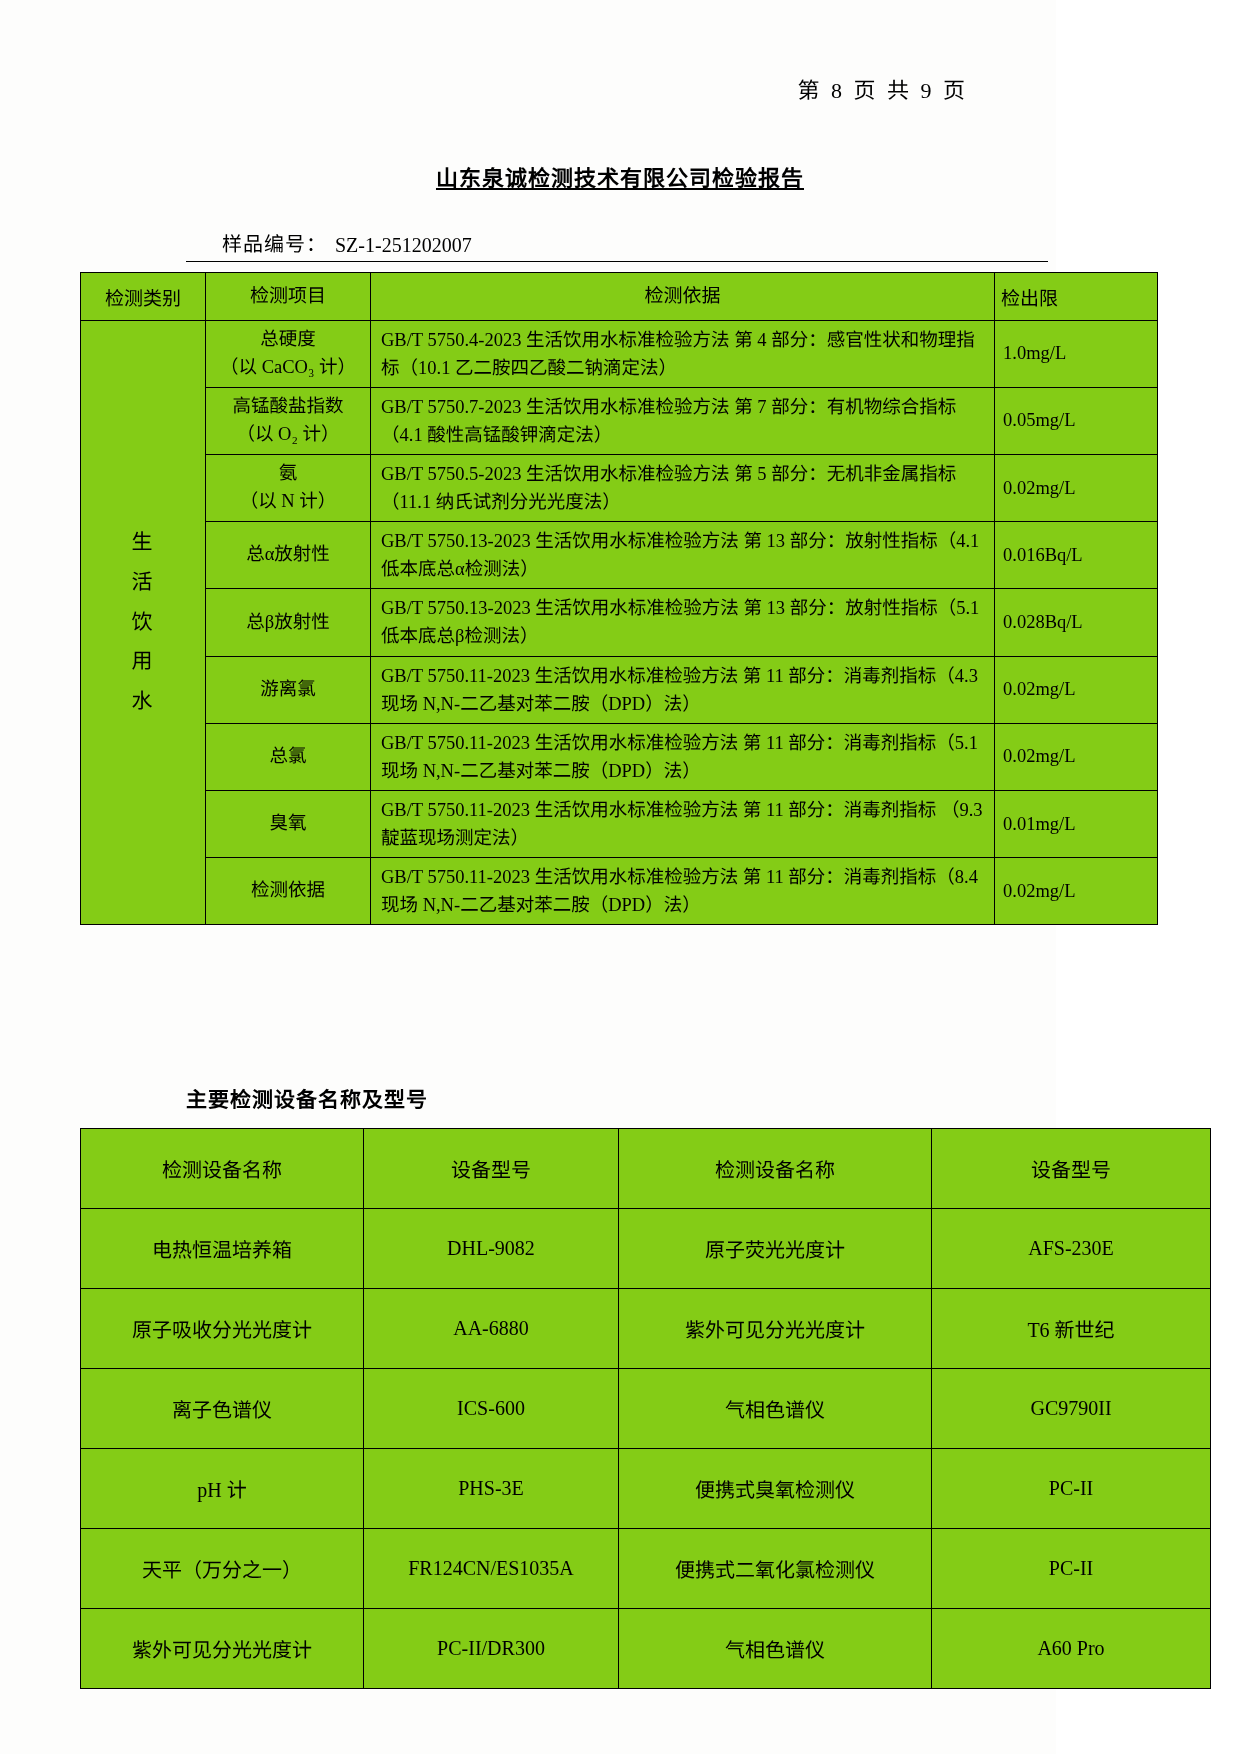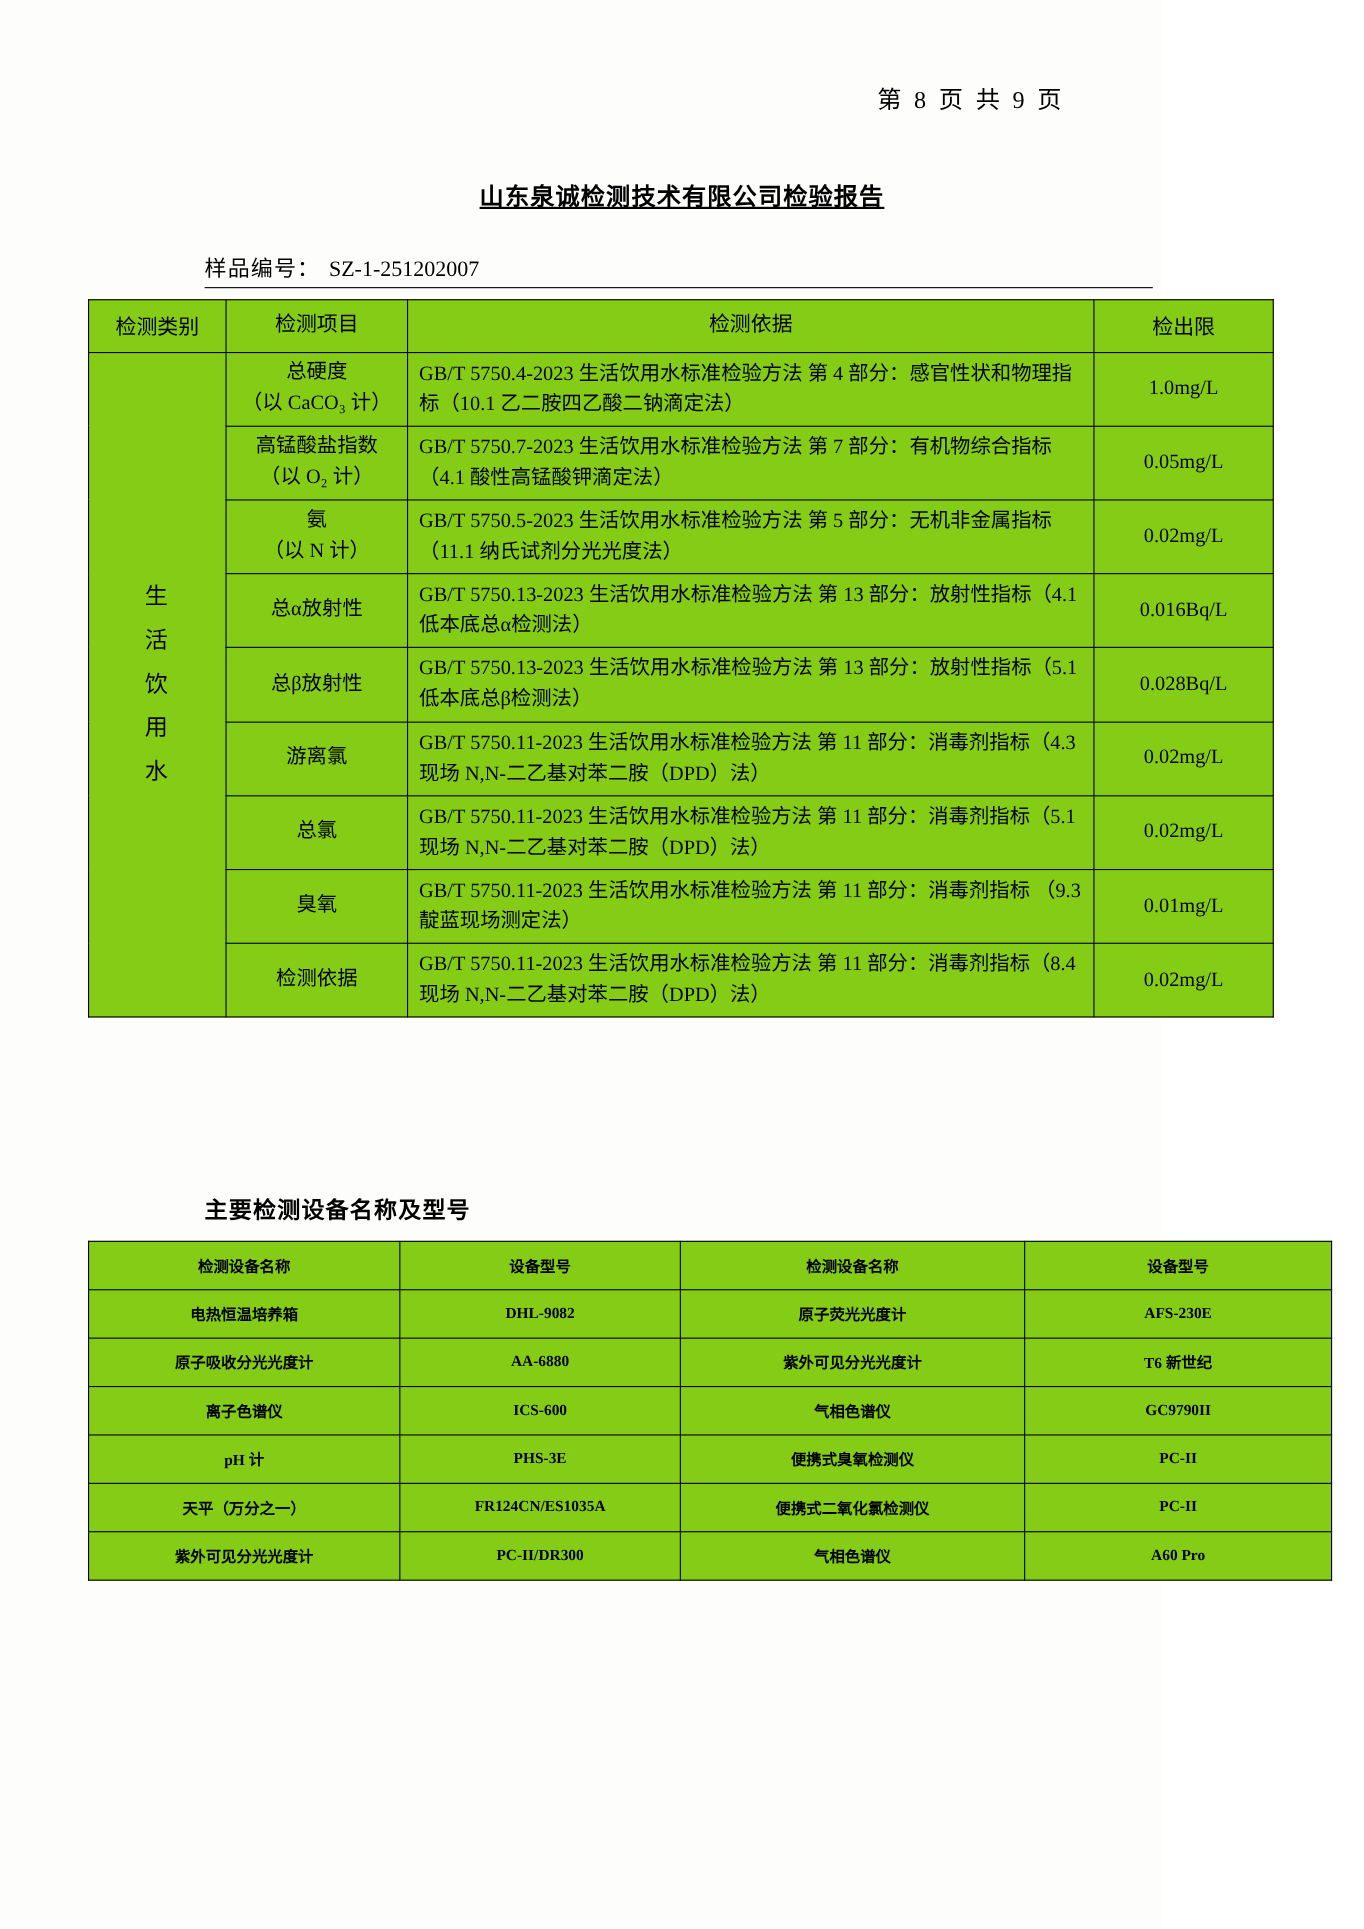--- a/index.html
+++ b/index.html
@@ -48,20 +48,21 @@
     left: 186px;
     width: 862px;
     font-size: 20px;
     border-bottom: 1.5px solid #000;
     padding-bottom: 4px;
     display: flex;
     align-items: flex-end;
   }
   .sample-label {
     letter-spacing: 1px;
+    margin-left: 36px;
   }
   .sample-value {
     margin-left: 8px;
     font-family: "Liberation Serif", "DejaVu Serif", serif;
   }
 
   table.doc-table {
     border-collapse: collapse;
     table-layout: fixed;
     font-size: 18.5px;
@@ -95,21 +96,21 @@
     text-align: center;
     line-height: 1.5;
   }
   #test-table .c-basis {
     text-align: left;
     line-height: 1.52;
     padding: 5px 10px;
   }
   #test-table .c-limit {
     width: 150px;
-    text-align: center;
+    text-align: left;
   }
   .vert-cat {
     text-align: center;
     letter-spacing: 2px;
     line-height: 1.9;
     font-size: 21px;
   }
   .vert-cat span {
     display: block;
   }
@@ -125,23 +126,22 @@
 
   
   #equip-table {
     position: absolute;
     top: 1128px;
     left: 80px;
     width: 1078px;
   }
   #equip-table td {
     text-align: center;
-    padding: 11px 6px;
-    font-size: 14px;
-    font-weight: bold;
+    padding: 25px 6px;
+    font-size: 20px;
   }
   #equip-table .e1 { width: 270px; }
   #equip-table .e2 { width: 242px; }
   #equip-table .e3 { width: 300px; }
   #equip-table .e4 { width: 266px; }
 </style>
 </head>
 <body>
 
 <div class="page">

